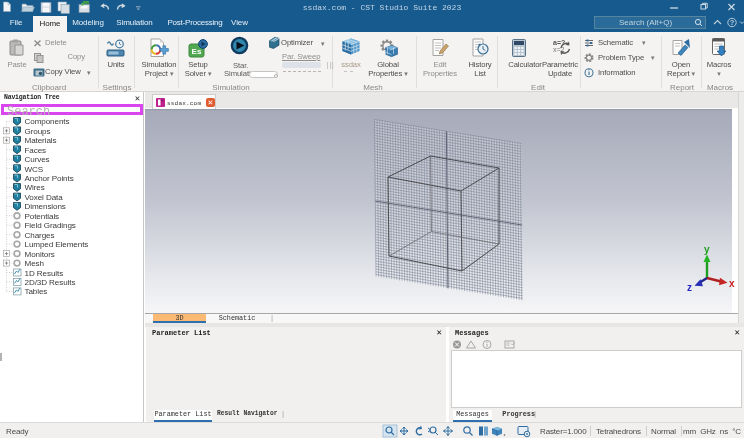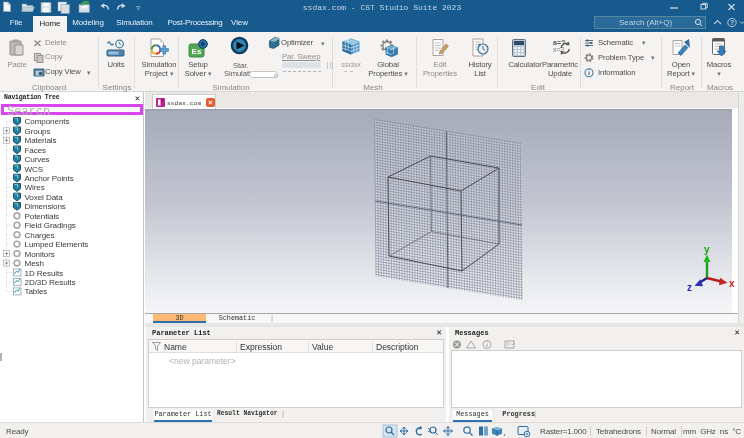--- a/index.html
+++ b/index.html
@@ -223,21 +223,21 @@
     <path d="M684 10 l5 -3 1 9 z" fill="#2d6da3"></path>
 
     <rect x="712.5" y="6.5" width="12" height="16" rx="1" fill="#fdfdfd" stroke="#6a6866"></rect>
     <rect x="712.5" y="6.5" width="12" height="3" fill="#5a5856"></rect>
     <path d="M714.5 12 h8 M714.5 14.5 h8 M714.5 17 h5" stroke="#b5b3b1" stroke-width="0.8"></path>
     <path d="M719.5 14 h4 v5 h2.5 l-4.5 5 -4.5 -5 h2.5 z" fill="#2f7fc1" stroke="#1f578a" stroke-width="0.7"></path>
   </svg>
 
   <div class="rbtxt gray" style="left:2px;top:29px;width:30px;">Paste</div>
   <div class="rbtxt gray" style="left:45px;top:7px;width:40px;text-align:left;">Delete</div>
-  <div class="rbtxt gray" style="left:45px;top:21px;width:40px;text-align:left;">Copy</div>
+  <div class="rbtxt gray" style="left:45px;top:21px;width:40px;text-align:right;">Copy</div>
   <div class="rbtxt" style="left:45px;top:36px;width:46px;text-align:left;">Copy View</div>
   <div class="rbtxt caret" style="left:87px;top:37px;">▾</div>
   <div class="rbtxt" style="left:96px;top:29px;width:40px;">Units</div>
   <div class="rbtxt" style="left:131px;top:29px;width:56px;">Simulation<br>Project <span class="caret">▾</span></div>
   <div class="rbtxt" style="left:176px;top:29px;width:44px;">Setup<br>Solver <span class="caret">▾</span></div>
   <div class="rbtxt" style="left:233px;top:29.5px;width:30px;text-align:left;color:#5f5d5b;">Star.</div>
   <div class="rbtxt" style="left:224px;top:38px;width:40px;text-align:left;color:#5f5d5b;">Simulatio</div>
   <div class="rbtxt" style="left:281px;top:7px;width:36px;text-align:left;">Optimizer</div>
   <div class="rbtxt caret" style="left:321px;top:8px;">▾</div>
   <div class="rbtxt gray" style="left:282px;top:21px;width:40px;text-align:left;text-decoration:underline;">Par. Sweep</div>
@@ -406,35 +406,20 @@
 <div id="vtabs" class="abs">
   <div class="vtab" style="left:8px;width:53px;background:#fdba74;border-bottom:2px solid #2e6fad;">3D</div>
   <div class="vtab" style="left:63px;width:58px;">Schematic</div>
   <div class="vtab" style="left:125px;width:4px;color:#999;">|</div>
 </div>
 <div id="vtabs2" class="abs"></div>
 <div class="abs" style="left:738px;top:92px;width:6px;height:231px;background:#ececeb;border-left:1px solid #d7d6d4;"></div>
 
 <div class="abs panel" style="left:146px;top:327px;width:300px;height:95px;">
   <div class="phead">Parameter List<span style="position:absolute;right:4px;top:0px;font-size:9px;">✕</span></div>
-  <div class="abs" style="left:2px;top:12px;width:296px;height:69px;background:#fff;border:1px solid #d0cecc;">
-    <div class="abs" style="left:0;top:0;width:294px;height:13px;background:#f7f6f5;border-bottom:1px solid #e0dedc;font-size:8.5px;color:#333;">
-      <svg class="abs" style="left:3px;top:2px" width="9" height="9" viewBox="0 0 9 9">
-          <path d="M0.5 0.5 h8 l-3 3.5 v4.5 l-2 -1.5 v-3 z" fill="none" stroke="#8a8886" stroke-width="0.8"></path>
-        </svg>
-      <span class="abs" style="left:15px;top:2px;">Name</span>
-      <span class="abs" style="left:91px;top:2px;">Expression</span>
-      <span class="abs" style="left:163px;top:2px;">Value</span>
-      <span class="abs" style="left:227px;top:2px;">Description</span>
-      <span class="abs" style="left:87px;top:1px;width:1px;height:11px;background:#e0dedc;"></span>
-      <span class="abs" style="left:159px;top:1px;width:1px;height:11px;background:#e0dedc;"></span>
-      <span class="abs" style="left:223px;top:1px;width:1px;height:11px;background:#e0dedc;"></span>
-    </div>
-    <div class="abs" style="left:20px;top:16px;font-size:8.5px;color:#b5b3b1;">&lt;new parameter&gt;</div>
-  </div>
   <div class="ptab" style="left:8px;top:83px;width:58px;background:#fdfdfd;border-bottom:2px solid #2e6fad;height:10px;">Parameter List</div>
   <div class="ptab" style="left:71px;top:83px;width:60px;height:10px;font-weight:bold;font-size:6.3px;">Result Navigator</div>
   <div class="ptab" style="left:135px;top:83px;width:4px;color:#999;">|</div>
 </div>
 
 <div class="abs panel" style="left:449px;top:327px;width:295px;height:95px;">
   <div class="phead">Messages<span style="position:absolute;right:4px;top:0px;font-size:9px;">✕</span></div>
   <svg class="abs" style="left:2px;top:12px" width="70" height="11" viewBox="0 0 70 11">
     <circle cx="6" cy="5.5" r="4" fill="#9a9896"></circle>
     <path d="M4 3.5 l4 4 m0 -4 l-4 4" stroke="#fff" stroke-width="1"></path>

